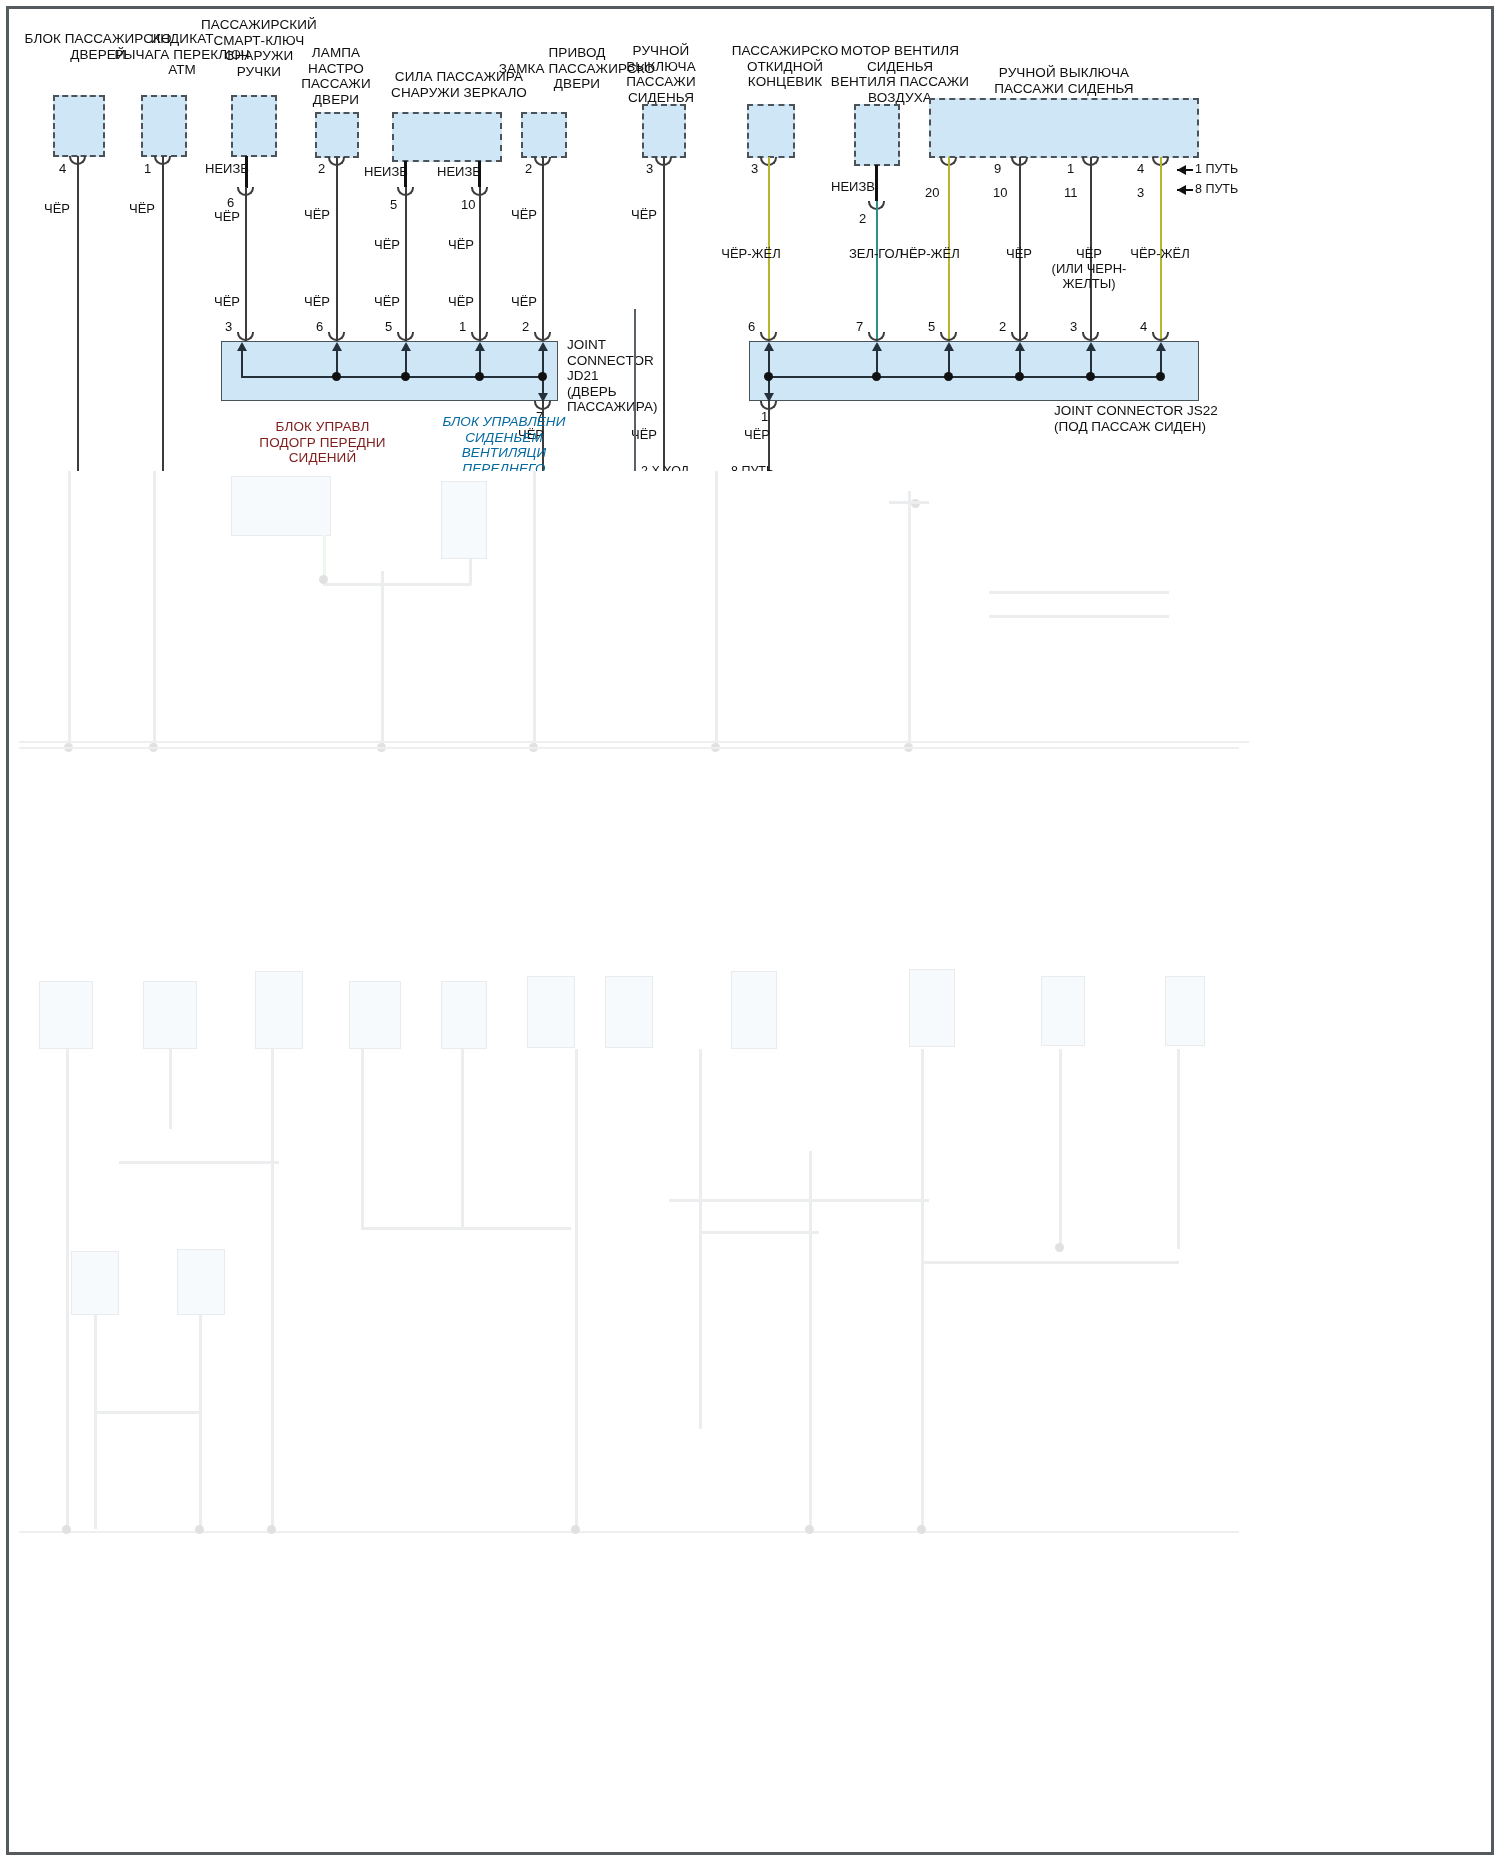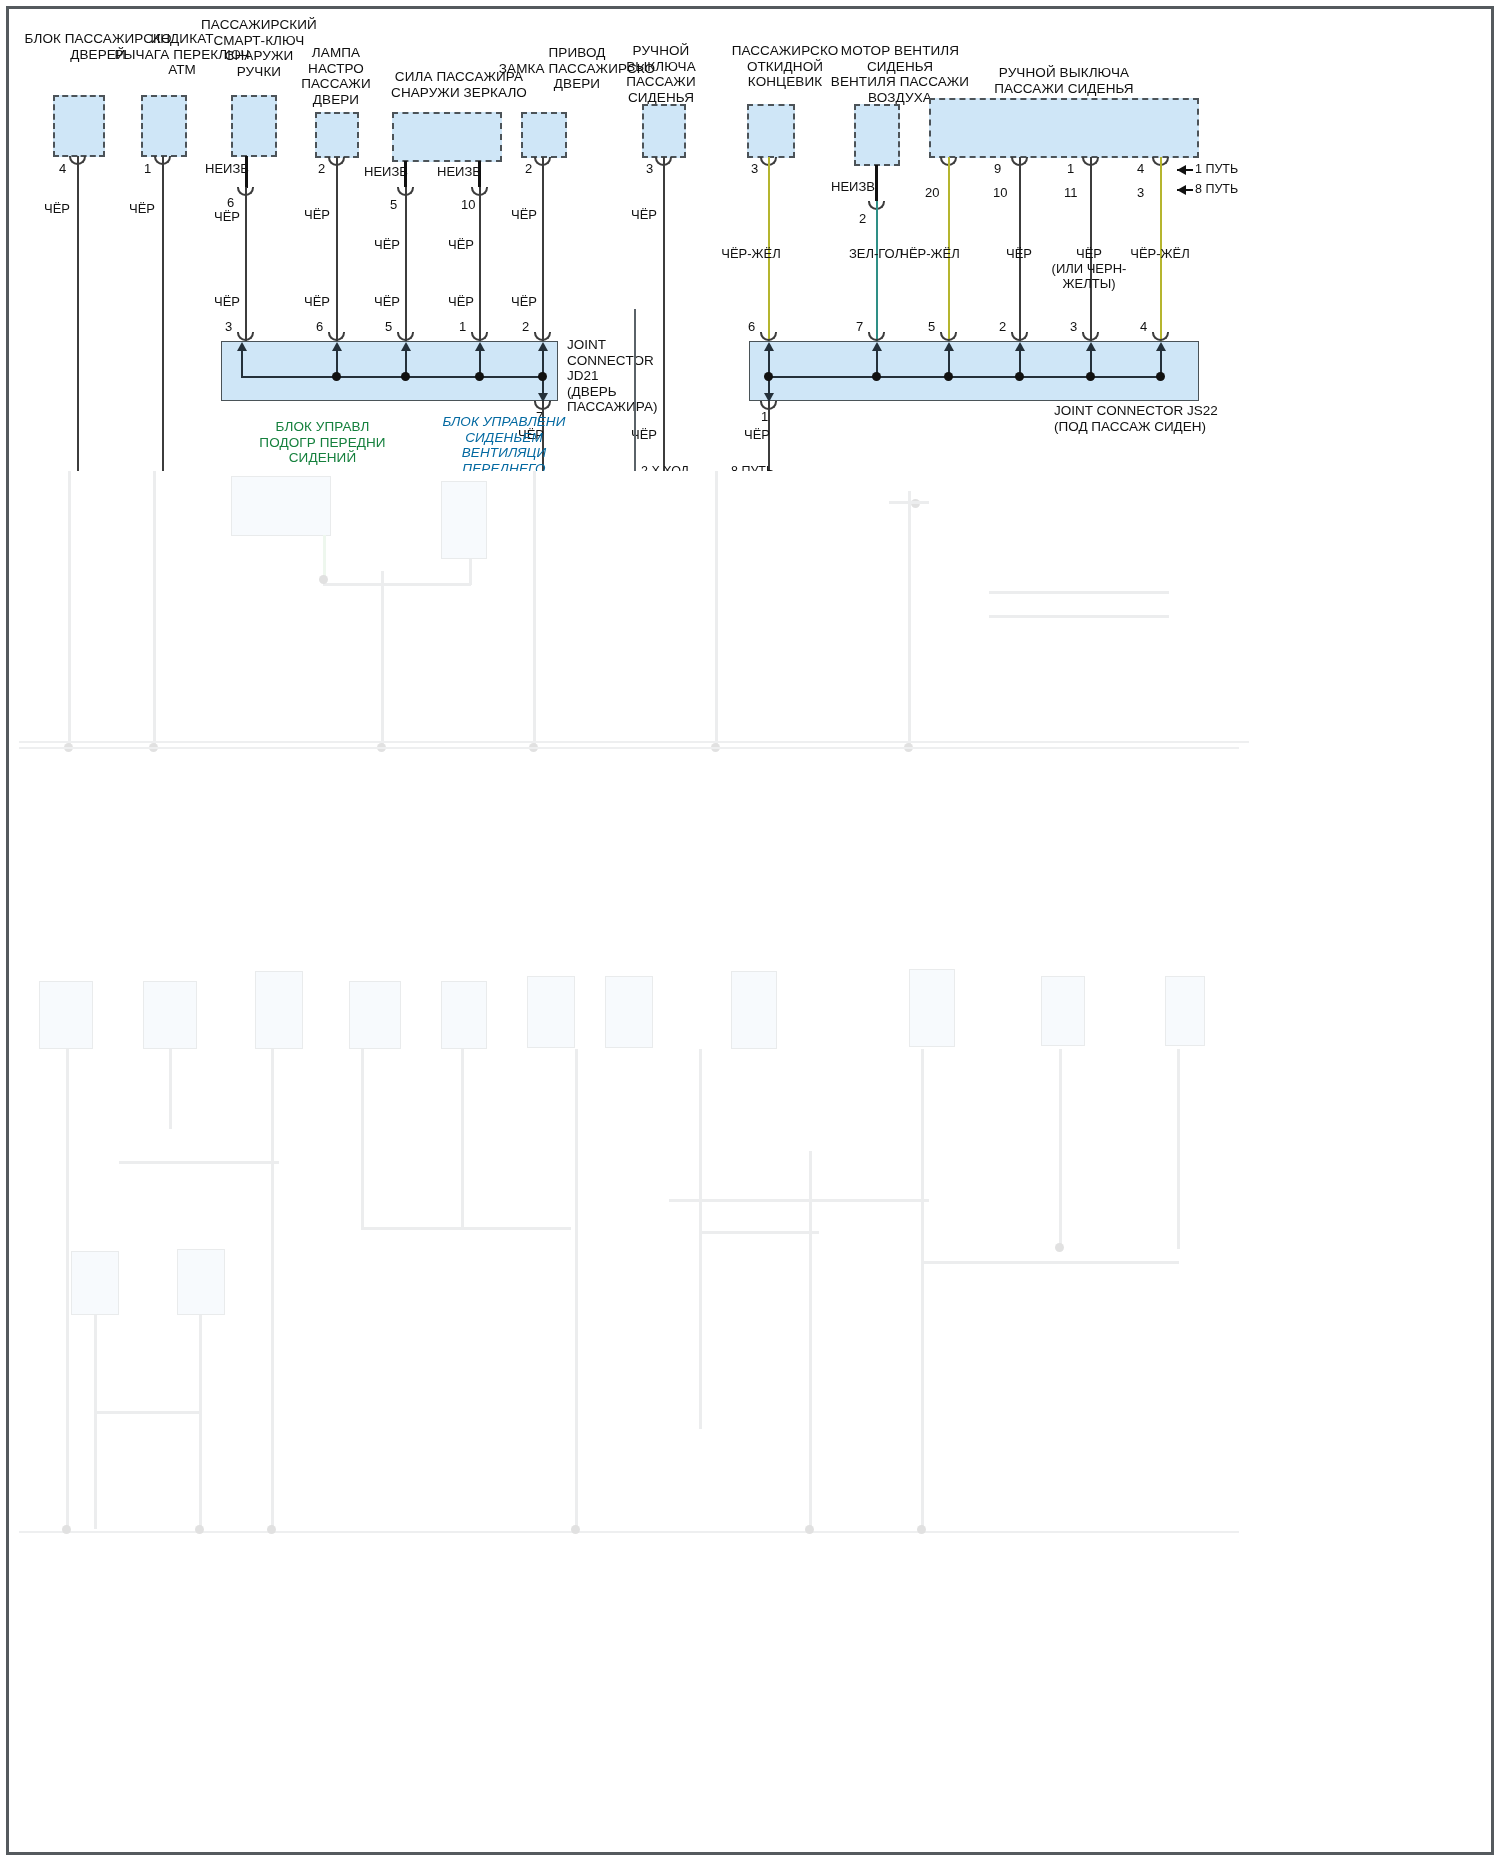--- a/index.html
+++ b/index.html
@@ -402,21 +402,21 @@
     <div class="pin" style="left:752px; top:400px;">1</div>
     <div class="wire" style="left:759px; top:392px; height:80px;"></div>
     <div class="wcolor" style="left:728px; top:418px; width:40px;">ЧЁР</div>
 
     <div class="jtext" style="left:1045px; top:394px; width:220px;">JOINT CONNECTOR JS22
 (ПОД ПАССАЖ СИДЕН)</div>
 
     <div class="pathlbl" style="left:632px; top:455px;">2 Х ХОД</div>
     <div class="pathlbl" style="left:722px; top:455px;">8 ПУТЬ</div>
 
-    <div class="clabel" style="left:226px; top:410px; width:175px; color:#15803d;">БЛОК УПРАВЛ
+    <div class="clabel" style="left:226px; top:410px; width:175px; color:#7f1d1d;">БЛОК УПРАВЛ
 ПОДОГР ПЕРЕДНИ
 СИДЕНИЙ</div>
     <div class="clabel" style="left:410px; top:405px; width:170px; color:#0369a1;font-style:italic;">БЛОК УПРАВЛЕНИ
 СИДЕНЬЕМ
 ВЕНТИЛЯЦИ
 ПЕРЕДНЕГО</div>
   </div>
 
   <div id="lower-band">
 

